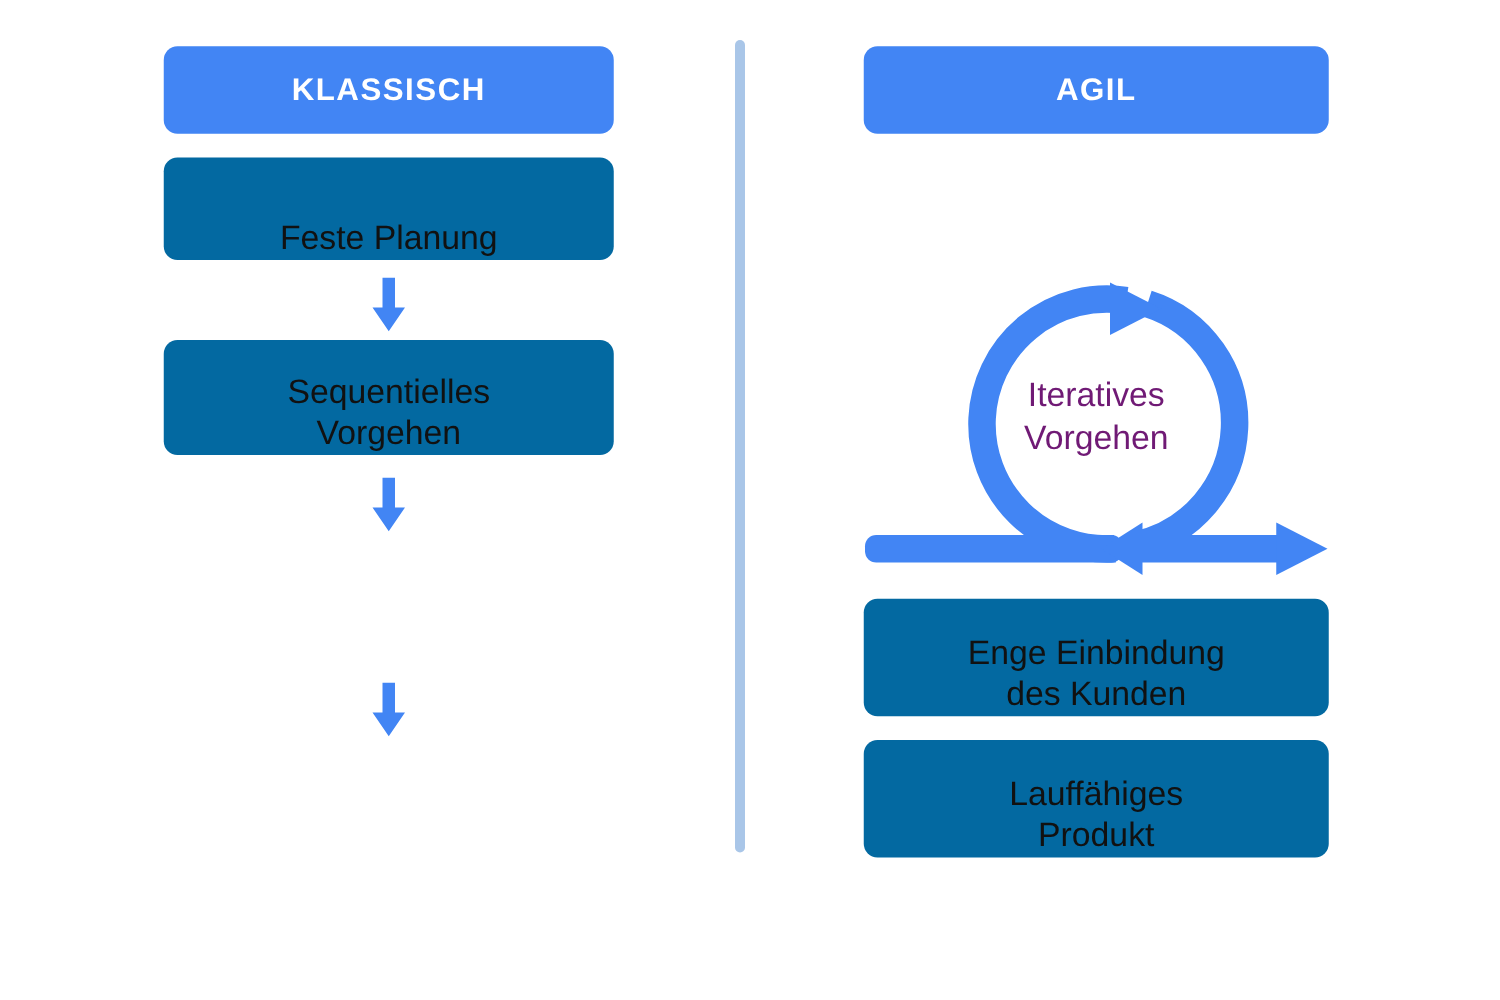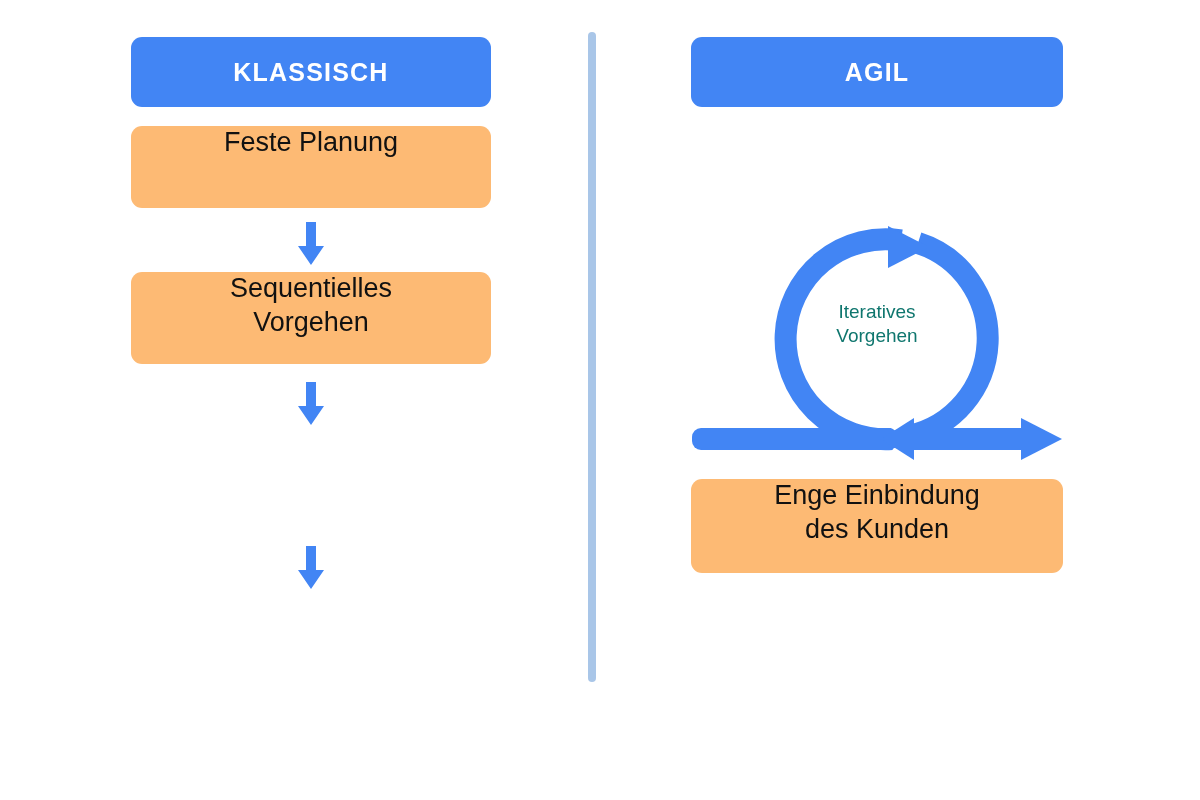--- a/index.html
+++ b/index.html
@@ -59,24 +59,24 @@
     font-size: 25px;
     font-weight: bold;
     letter-spacing: 1.2px;
   }
 
   
   .box {
     position: absolute;
     left: 0;
     width: 100%;
-    background: #fdba74;
+    background: #0369a1;
     border-radius: 11px;
     display: flex;
-    align-items: flex-start;
+    align-items: flex-end;
     justify-content: center;
     box-sizing: border-box;
     padding: 0 10px;
   }
   .box .box-label {
     color: #111111;
     font-size: 27px;
     line-height: 1.25;
     text-align: center;
     white-space: pre-line;
@@ -116,22 +116,22 @@
   #cycle-text {
     position: absolute;
     left: 0;
     top: 300px;
     width: 372px;
     text-align: center;
     pointer-events: none;
   }
   #cycle-text .cycle-label {
     display: inline-block;
-    color: #0f766e;
-    font-size: 19px;
+    color: #701a75;
+    font-size: 27px;
     line-height: 1.25;
     text-align: center;
     white-space: pre-line;
   }
 </style>
 </head>
 <body>
 
 <div id="canvas">
 
@@ -202,15 +202,19 @@
     <div id="cycle-text">
       <span class="cycle-label">Iteratives
 Vorgehen</span>
     </div>
 
     <div class="box" id="a-box-1">
       <span class="box-label">Enge Einbindung
 des Kunden</span>
     </div>
 
+    <div class="box" id="a-box-2">
+      <span class="box-label">Lauffähiges
+Produkt</span>
+    </div>
   </div>
 
 </div>
 
 </body></html>

